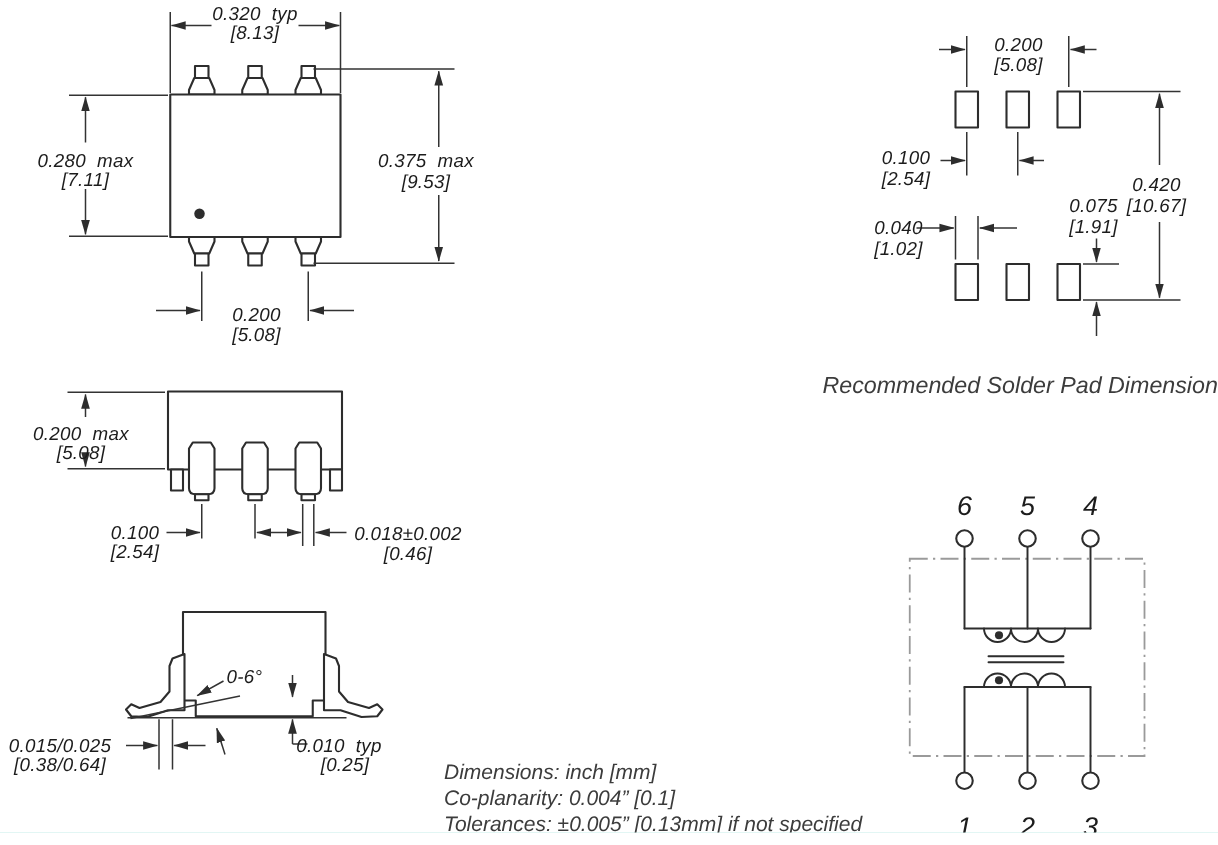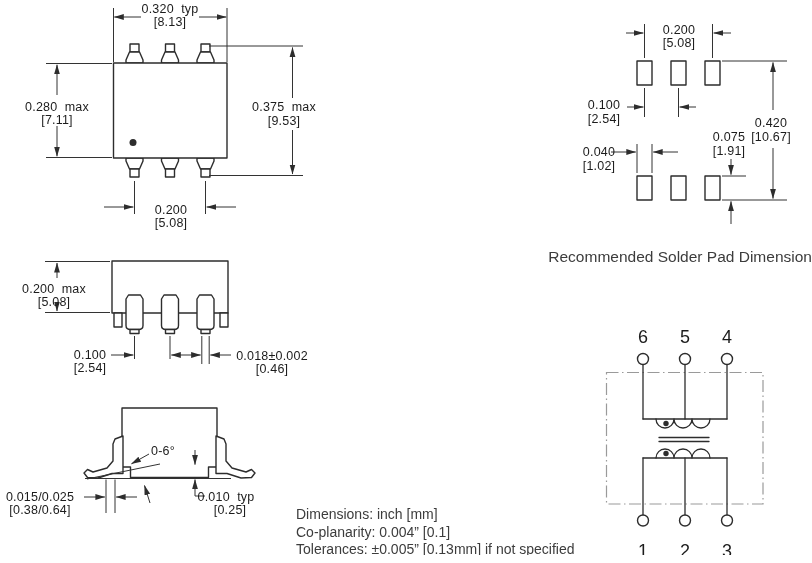--- a/index.html
+++ b/index.html
@@ -1,16 +1,16 @@
 <!DOCTYPE html>
 <html><head>
 <meta charset="utf-8">
 <style>
   html,body{margin:0;padding:0;background:#fff;}
-  .page{width:812px;height:555px;position:relative;background:#14b8a6;}
+  .page{width:812px;height:555px;position:relative;background:#14b8a6;font-style:italic;}
   svg{display:block;}
   .o{fill:#fff;stroke:#2d2d2d;stroke-width:1.4;stroke-linejoin:round;}
   .ln{fill:none;stroke:#2d2d2d;stroke-width:1.3;stroke-linejoin:round;stroke-linecap:round;}
   .d{fill:none;stroke:#333;stroke-width:1;}
   .fd{fill:#2d2d2d;stroke:none;}
   .dash{fill:none;stroke:#9a9a9a;stroke-width:1.2;stroke-dasharray:12 3.5 1.5 3.5;}
   text{font-family:"Liberation Sans","DejaVu Sans",sans-serif;fill:#1c1c1c;white-space:pre;}
   .t{font-size:12.5px;text-anchor:middle;letter-spacing:0.2px;}
   .pin{font-size:18px;text-anchor:middle;}
   .cap{font-size:15.5px;text-anchor:middle;fill:#3c3c3c;}

